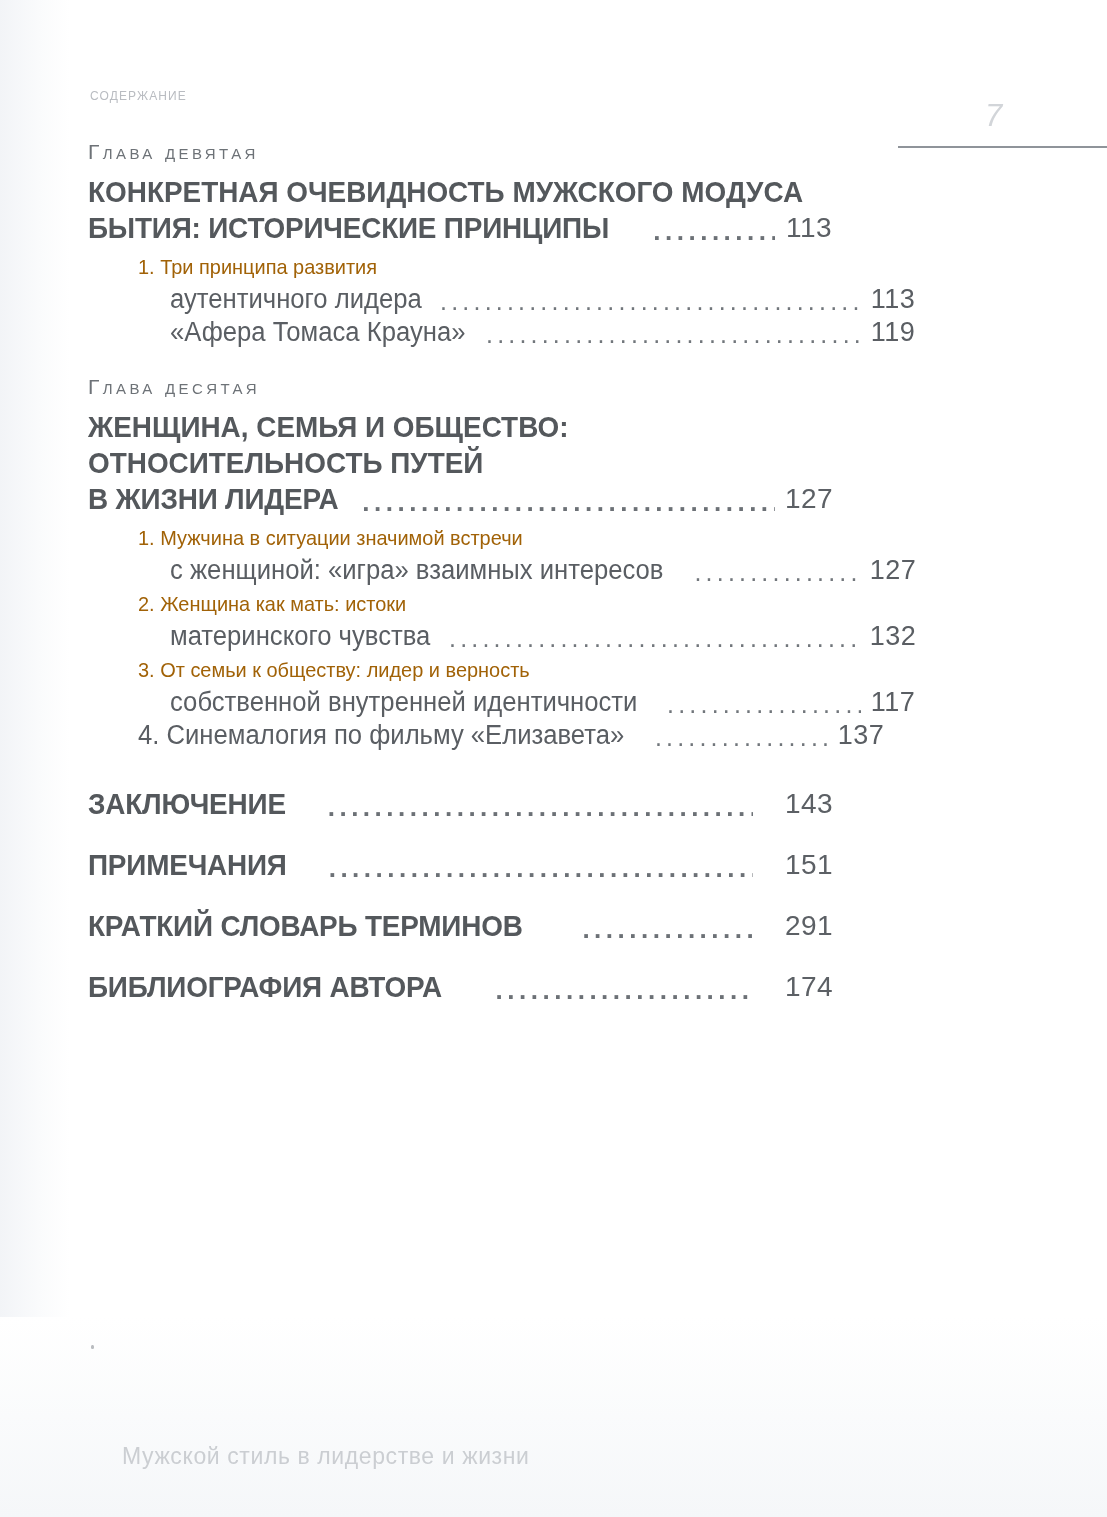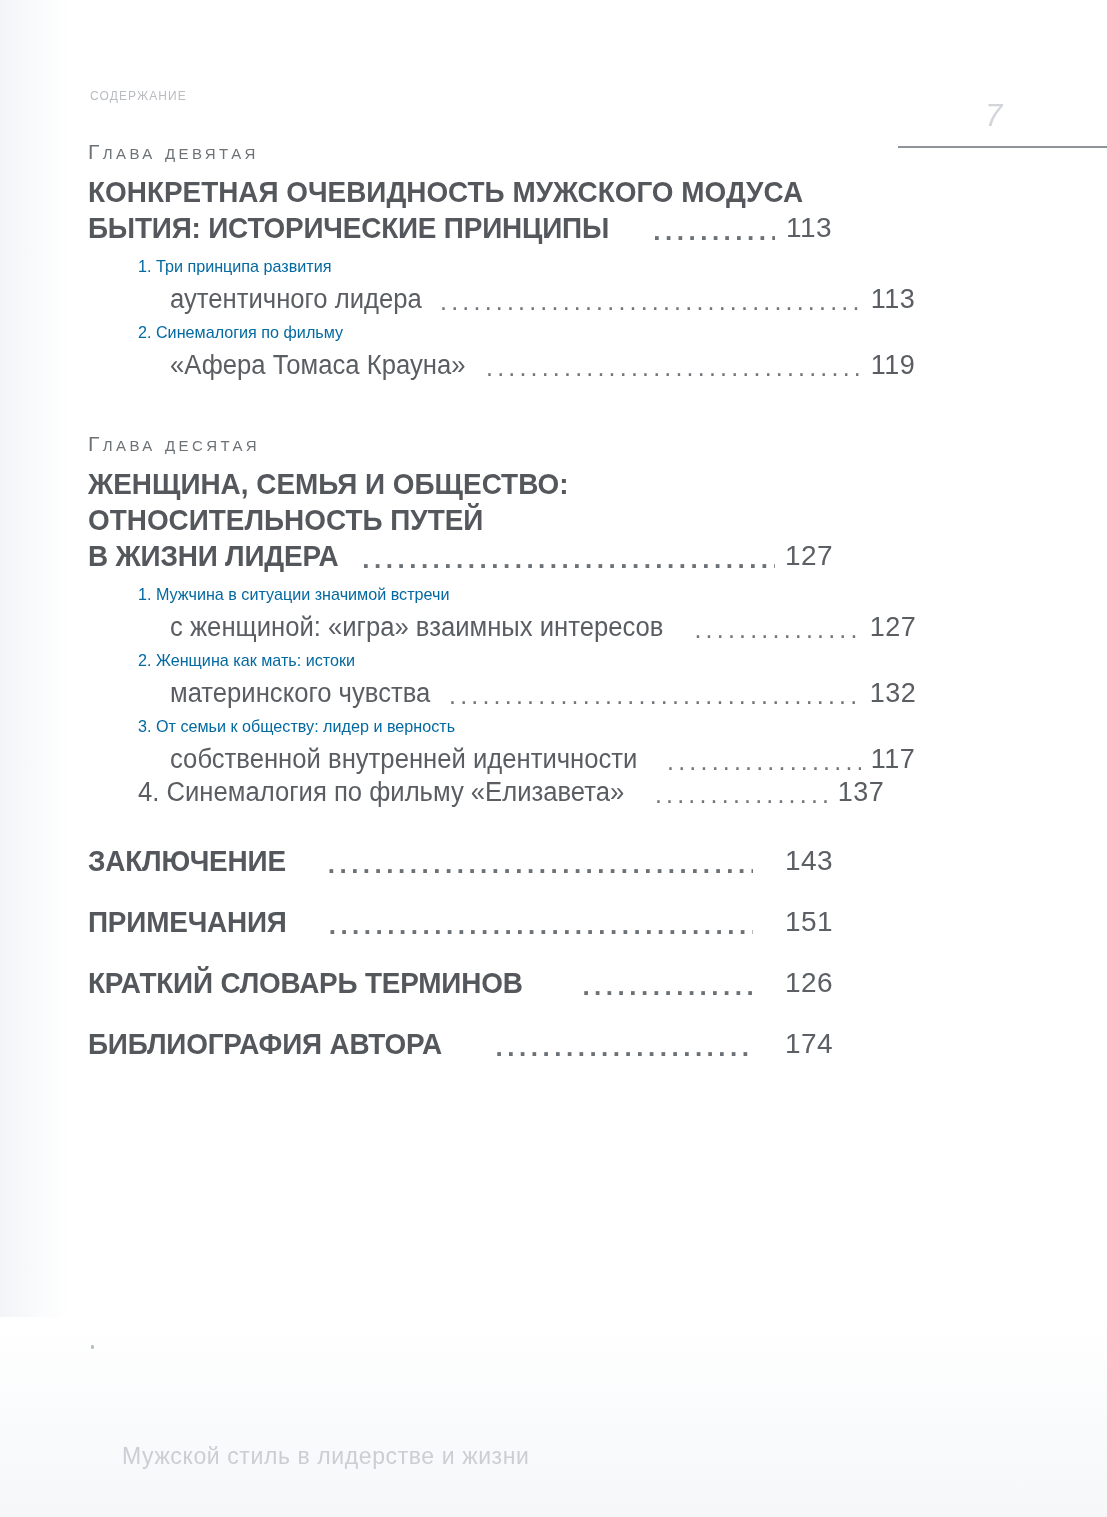--- a/index.html
+++ b/index.html
@@ -189,23 +189,23 @@
     font-size: 27px;
     color: #5a5e63;
     width: 58px;
     letter-spacing: 0.5px;
   }
   .sub-cont {
     padding-left: 82px;
   }
   .sub-line-plain {
     font-family: "Liberation Sans Narrow", "Liberation Sans", sans-serif;
-    font-size: 17px;
+    font-size: 21px;
     line-height: 33px;
-    color: #0369a1;
+    color: #a16207;
     white-space: nowrap;
   }
   .sub-line-plain > span {
     display: inline-block;
     transform: scaleX(0.95);
     transform-origin: left center;
   }
 
   
   .backmatter { margin-top: 34px; }
@@ -252,32 +252,29 @@
     <div class="subs">
       <div class="sub sub-line-plain" style="padding-left:50px">
         <span>1. Три принципа развития</span>
       </div>
       <div class="row sub sub-cont">
         <span class="row-text">аутентичного лидера</span>
         <span class="leaders">..........................................................................................................</span>
         <span class="pageno">113</span>
       </div>
 
-      <div class="sub sub-line-plain" style="padding-left:50px">
-        <span>2. Синемалогия по фильму</span>
-      </div>
       <div class="row sub sub-cont">
         <span class="row-text">«Афера Томаса Крауна»</span>
         <span class="leaders">..........................................................................................................</span>
         <span class="pageno">119</span>
       </div>
     </div>
   </div>
 
-  <div class="group" style="margin-top:50px">
+  <div class="group" style="margin-top:26px">
     <div class="chapter-label">Глава десятая</div>
 
     <div class="head-line">ЖЕНЩИНА, СЕМЬЯ И ОБЩЕСТВО:</div>
     <div class="head-line">ОТНОСИТЕЛЬНОСТЬ ПУТЕЙ</div>
 
     <div class="row head">
       <span class="row-text squeeze">В ЖИЗНИ ЛИДЕРА</span>
       <span class="leaders">..........................................................................................................</span>
       <span class="pageno">127</span>
     </div>
@@ -325,21 +322,21 @@
       <span class="pageno">143</span>
     </div>
     <div class="row head back-row">
       <span class="row-text squeeze">ПРИМЕЧАНИЯ</span>
       <span class="leaders">..........................................................................................................</span>
       <span class="pageno">151</span>
     </div>
     <div class="row head back-row">
       <span class="row-text squeeze">КРАТКИЙ СЛОВАРЬ ТЕРМИНОВ</span>
       <span class="leaders">..........................................................................................................</span>
-      <span class="pageno">126</span>
+      <span class="pageno">291</span>
     </div>
     <div class="row head back-row">
       <span class="row-text squeeze">БИБЛИОГРАФИЯ АВТОРА</span>
       <span class="leaders">..........................................................................................................</span>
       <span class="pageno">174</span>
     </div>
   </div>
 
 </div>
 

